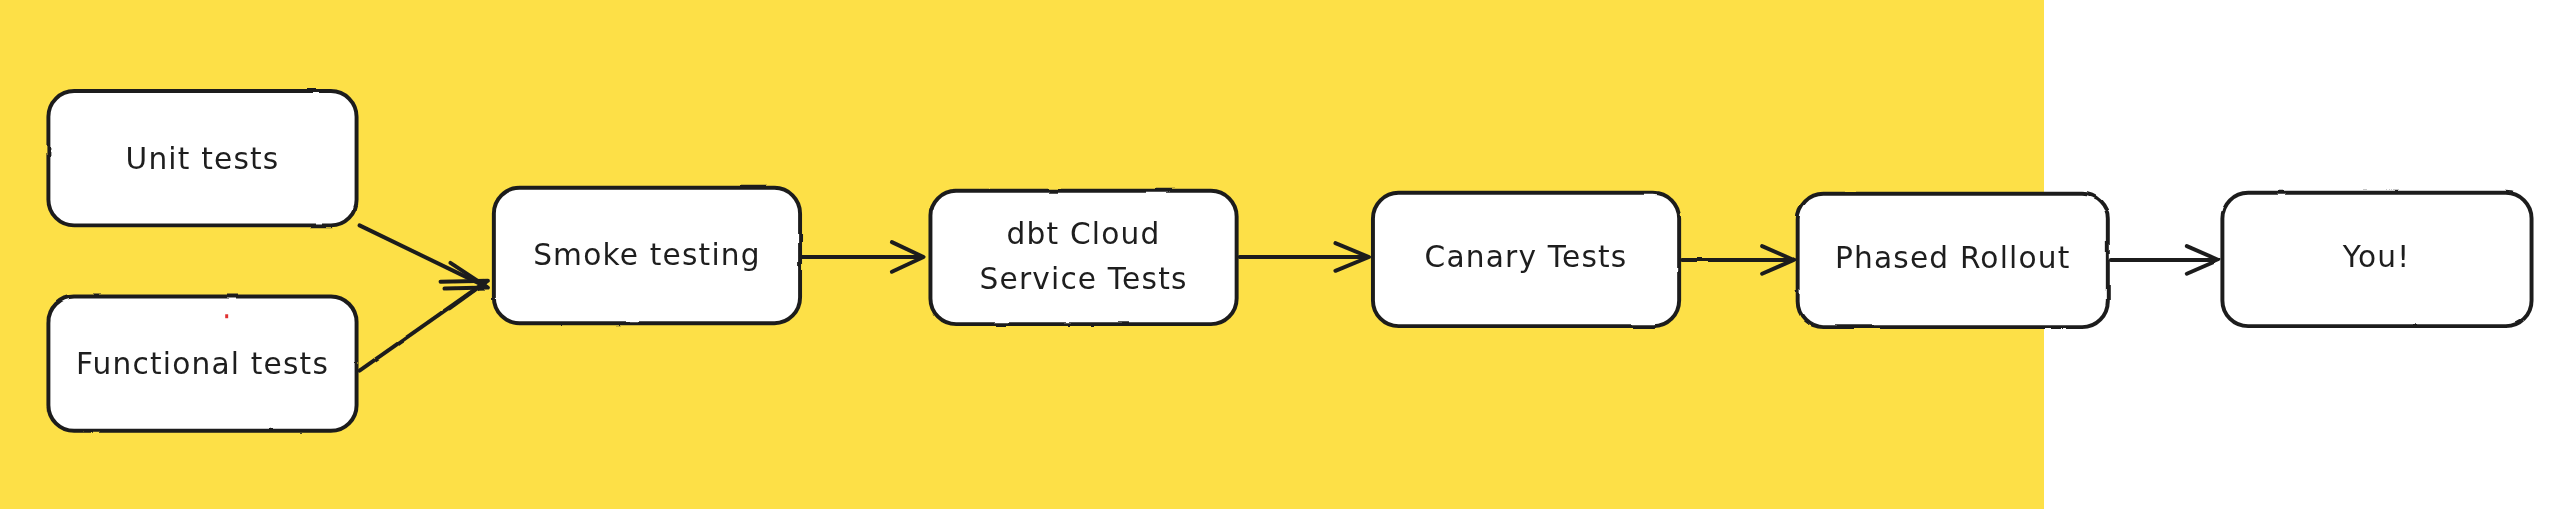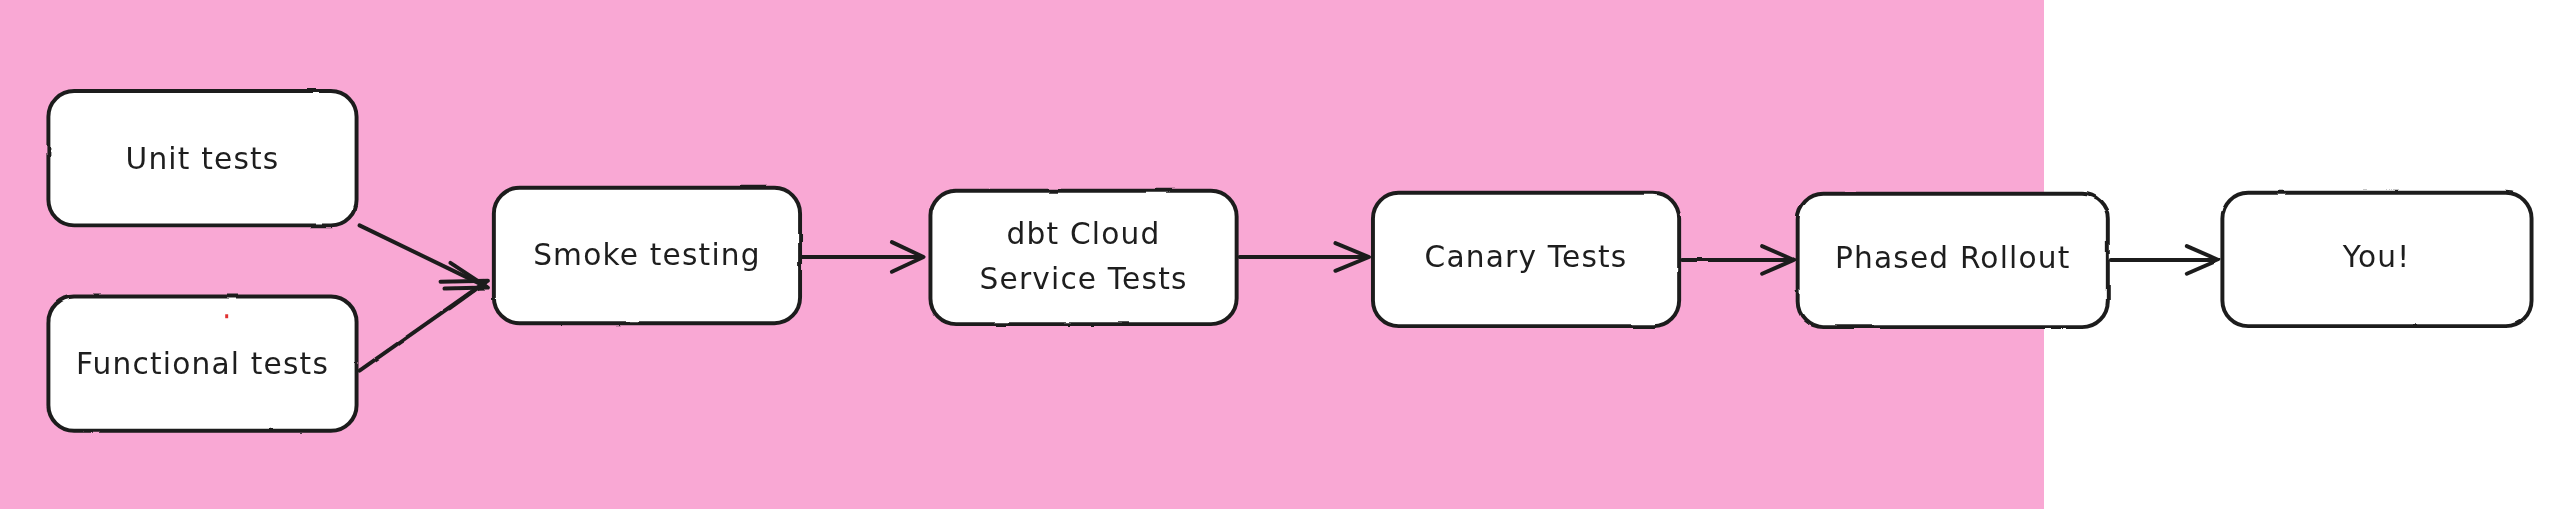--- a/index.html
+++ b/index.html
@@ -11,21 +11,21 @@
   body {
     width: 2576px;
     height: 510px;
     overflow: hidden;
     font-family: "DejaVu Sans", sans-serif;
   }
   #canvas-wrap {
     position: relative;
     width: 2044px;
     height: 510px;
-    background: #f9a8d4;
+    background: #fde047;
   }
   svg#diagram {
     display: block;
     width: 2576px;
     height: 510px;
   }
   .node-shape {
     fill: #ffffff;
     stroke: #1e1e1e;
     stroke-width: 4;

